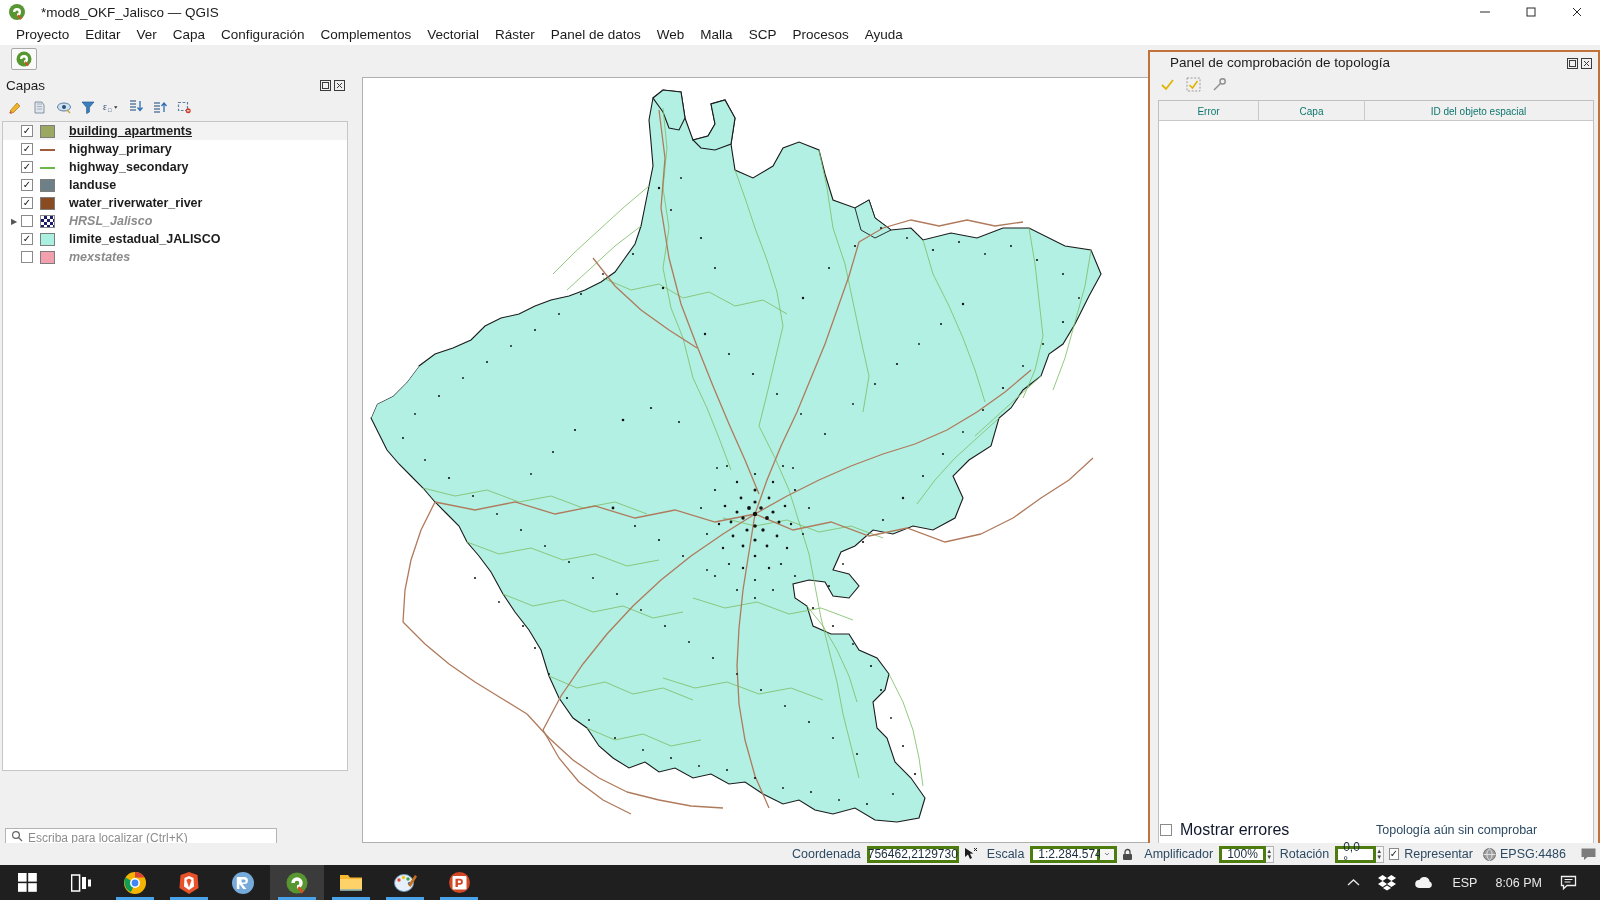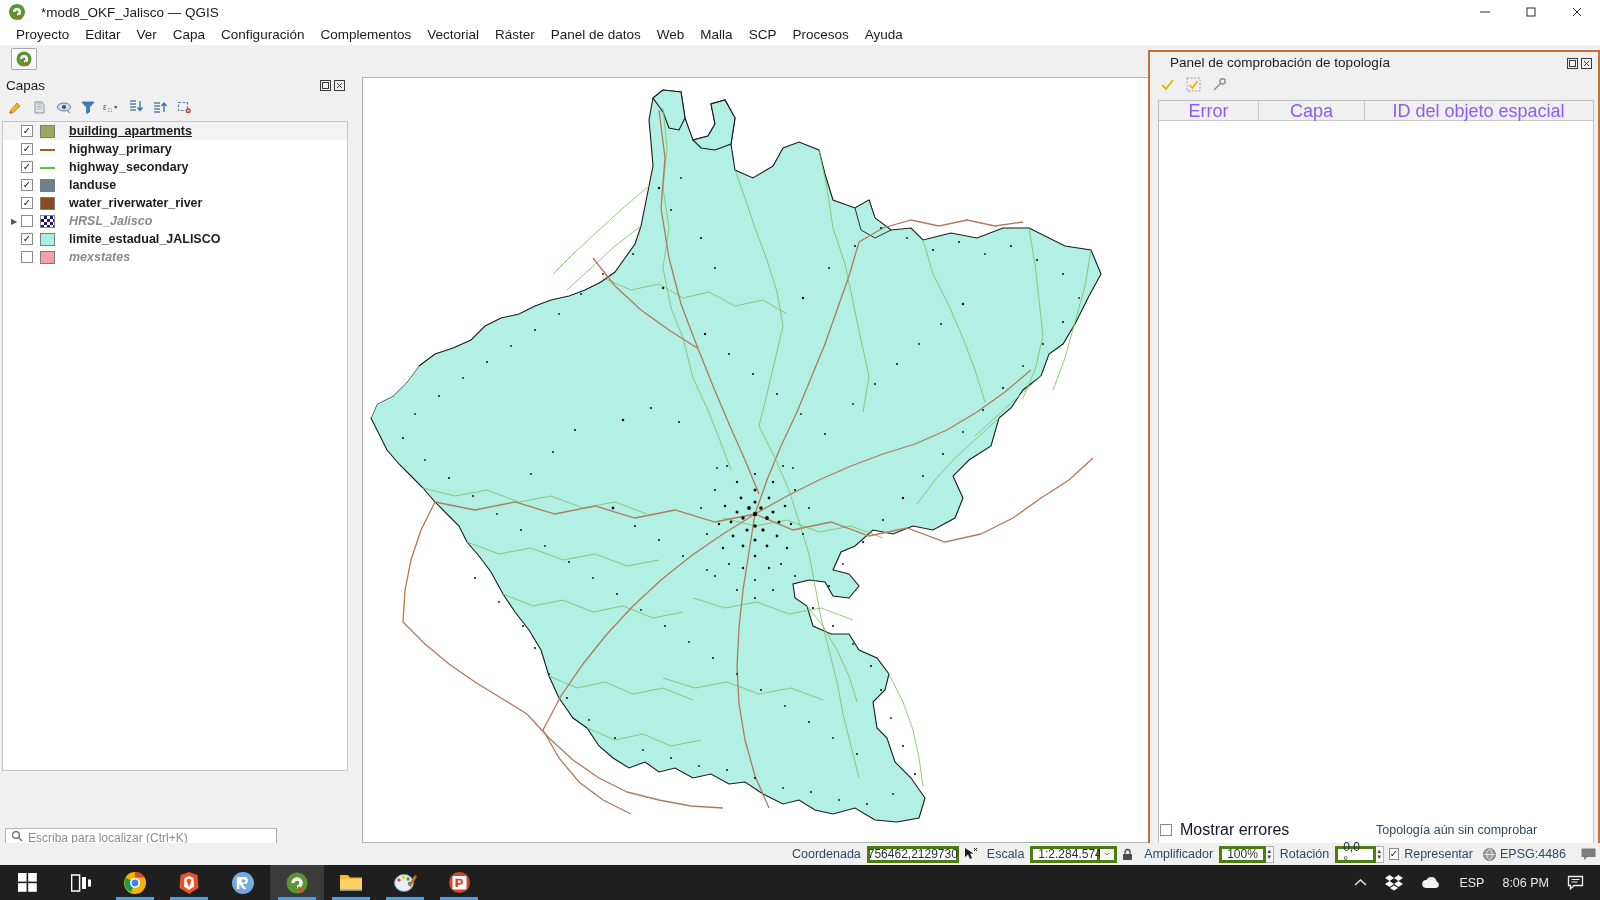--- a/index.html
+++ b/index.html
@@ -120,21 +120,21 @@
   .topo-title{ font-size:13.5px; color:#1b1b1b;}
   .topo-title-btns{ position:absolute; right:6px; top:5px; display:flex; gap:3px;}
   .topo-toolbar{ height:20px; display:flex; align-items:center; gap:9px; padding-left:9px;}
   .topo-table{
     position:absolute; left:8px; top:48px; width:436px; height:757px;
     background:#ffffff; border:1px solid #c0c0c0;
   }
   .topo-head{ display:flex; height:20px; background:#f0f0f0; border-bottom:1px solid #c9c9c9;}
   .topo-th{
     border-right:1px solid #c9c9c9; display:flex; align-items:center; justify-content:center;
-    font-size:18px; color:#8b5cf6; height:20px;
+    font-size:10px; color:#0f766e; height:20px;
   }
   .topo-footer{
     position:absolute; left:0; bottom:18px; width:452px; height:20px;
     display:flex; align-items:center; padding-left:10px;
   }
   .tchk{ width:12px;height:12px;border:1px solid #8a8a8a;background:#fff;margin-right:8px;}
   .topo-status{ position:absolute; left:226px; font-size:12.5px; color:#2c4a63; }
 
   
   .statusbar{
@@ -158,21 +158,21 @@
     position:absolute; left:0; top:865px; width:1600px; height:35px; background:#1f1f1f;
     display:flex; align-items:center;
   }
   .tb-item{
     width:54px;height:35px;display:flex;align-items:center;justify-content:center;position:relative;
   }
   .tb-item.active{ background:#3b3b3b; }
   .tb-item .underline{
     position:absolute; bottom:0; left:8px; width:38px; height:3px; background:#4aa3e8;
   }
-  .tb-right{ position:absolute; right:4px; top:0; height:35px; display:flex; align-items:center; }
+  .tb-right{ position:absolute; right:11px; top:0; height:35px; display:flex; align-items:center; }
   .tb-sys{ padding:0 9px; color:#e9e9e9; font-size:12.5px; display:flex; align-items:center;}
 </style>
 </head>
 <body>
 
 <div id="app">
 
   <div class="titlebar">
     <span class="title-icon">
       <svg width="18" height="18" viewBox="0 0 18 18">

